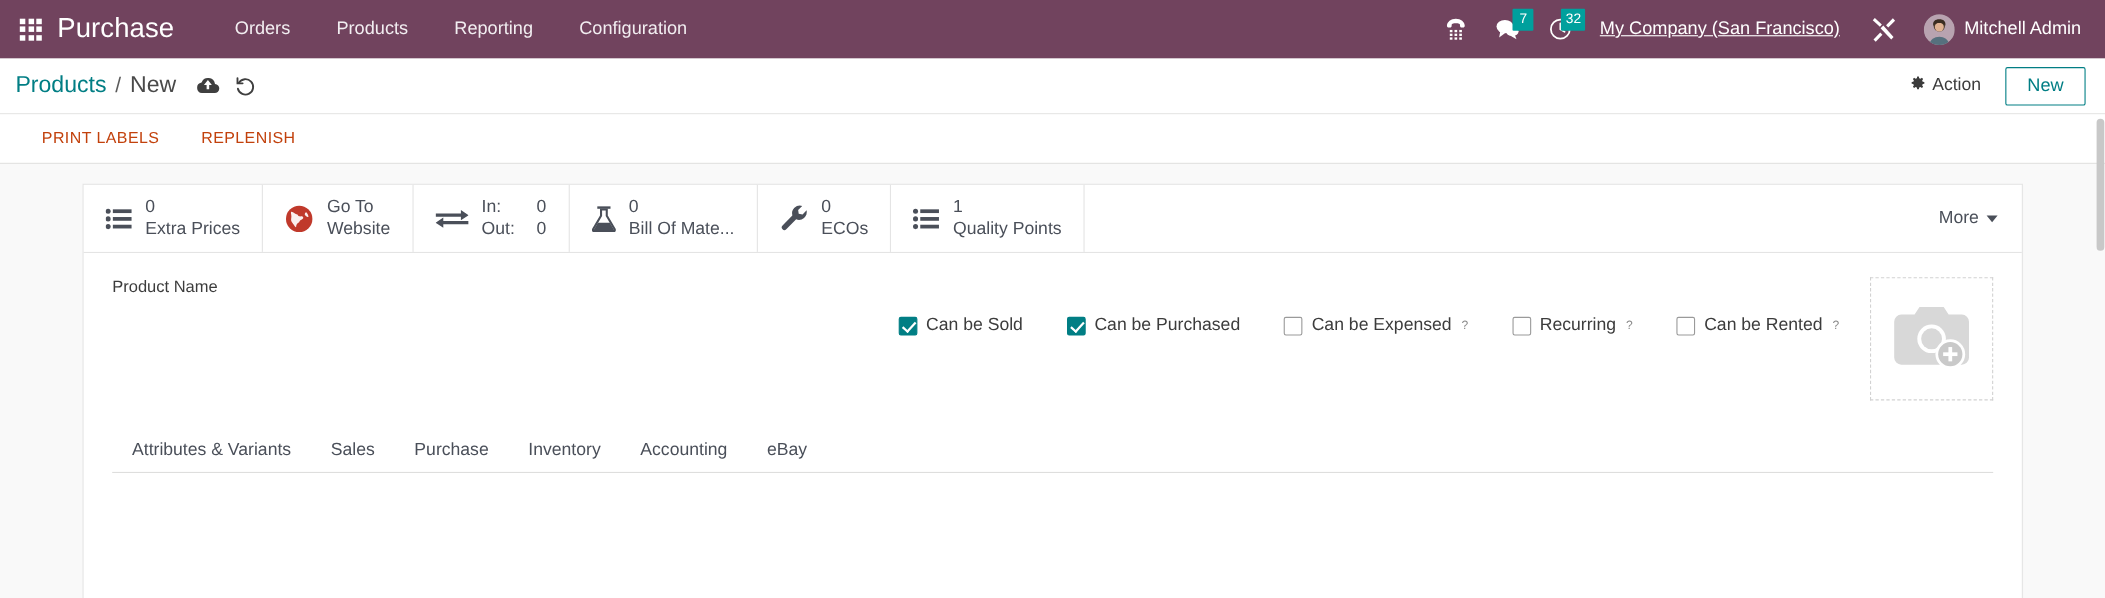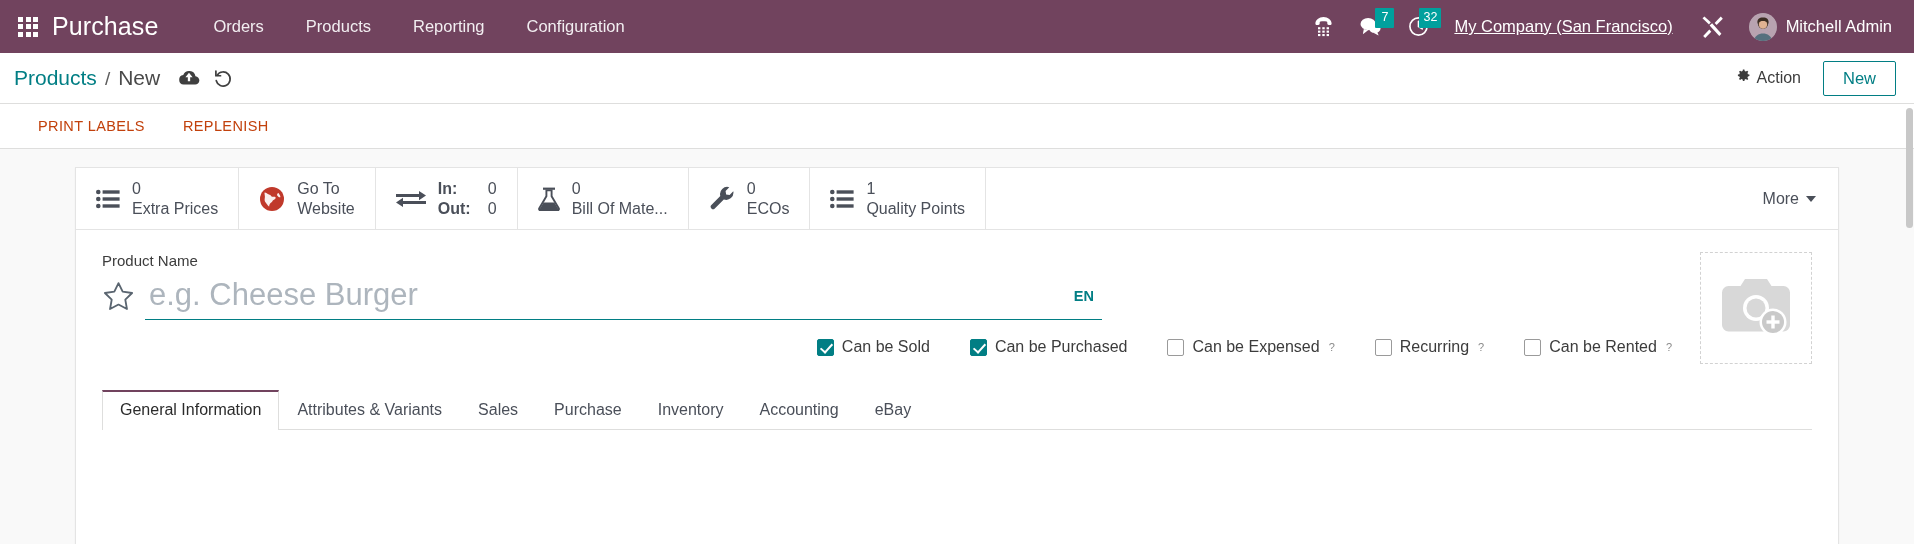--- a/index.html
+++ b/index.html
@@ -186,21 +186,21 @@
     cursor: pointer;
     color: #4a4f59;
     min-width: 0;
   }
   .stat-icon { flex: none; display: flex; align-items: center; justify-content: center; }
   .stat-text { display: flex; flex-direction: column; justify-content: center; line-height: 1.22; min-width:0; }
   .stat-val { font-size: 16px; color: #4a4f59; }
   .stat-lbl { font-size: 16px; color: #4a4f59; white-space: nowrap; }
   .stat-inout { display:flex; flex-direction:column; line-height:1.22; }
   .stat-inout .row { display: flex; gap: 16px; font-size: 16px; color:#4a4f59; }
-  .stat-inout .row .k { min-width: 34px; font-weight: bold; }
+  .stat-inout .row .k { min-width: 34px; }
   .stat-single { font-size: 16px; color: #4a4f59; white-space: nowrap; }
   .stat-more {
     display: flex; align-items: center; gap: 7px;
     padding: 0 22px; cursor: pointer; font-size: 16px; color: #4a4f59;
     margin-left: auto;
   }
   .caret {
     width: 0; height: 0;
     border-left: 5px solid transparent;
     border-right: 5px solid transparent;
@@ -547,31 +547,20 @@
       <div class="stat-more">
         <span>More</span>
         <span class="caret"></span>
       </div>
     </div>
 
     <div class="form-body">
       <div class="form-left">
         <div class="field-label">Product Name</div>
 
-        <div class="name-row">
-          <span class="star-icon">
-            <svg width="33" height="33" viewBox="0 0 34 34" fill="none" stroke="#5a6570" stroke-width="1.9" stroke-linejoin="round">
-              <path d="M17 3.2 21.3 12 31 13.4 24 20.2 25.7 29.9 17 25.3 8.3 29.9 10 20.2 3 13.4 12.7 12z"></path>
-            </svg>
-          </span>
-          <span class="name-input-wrap">
-            <input class="name-input" type="text" value="" placeholder="e.g. Cheese Burger" style="">
-            <span class="lang-badge">EN</span>
-          </span>
-        </div>
 
         <div class="checkbox-row">
           <label class="cb-item">
             <span class="cb checked"></span>
             <span class="cb-label">Can be Sold</span>
           </label>
           <label class="cb-item">
             <span class="cb checked"></span>
             <span class="cb-label">Can be Purchased</span>
           </label>
@@ -602,21 +591,20 @@
             <circle cx="54" cy="47" r="13.5" fill="#ffffff"></circle>
             <circle cx="54" cy="47" r="11" fill="#c9c9c9"></circle>
             <rect x="52.3" y="40.5" width="3.4" height="13" fill="#ffffff"></rect>
             <rect x="47.5" y="45.3" width="13" height="3.4" fill="#ffffff"></rect>
           </svg>
         </span>
       </div>
     </div>
 
     <div class="notebook">
-      <div class="tab active">General Information</div>
       <div class="tab">Attributes &amp; Variants</div>
       <div class="tab">Sales</div>
       <div class="tab">Purchase</div>
       <div class="tab">Inventory</div>
       <div class="tab">Accounting</div>
       <div class="tab">eBay</div>
     </div>
 
   </div>
 </div>

